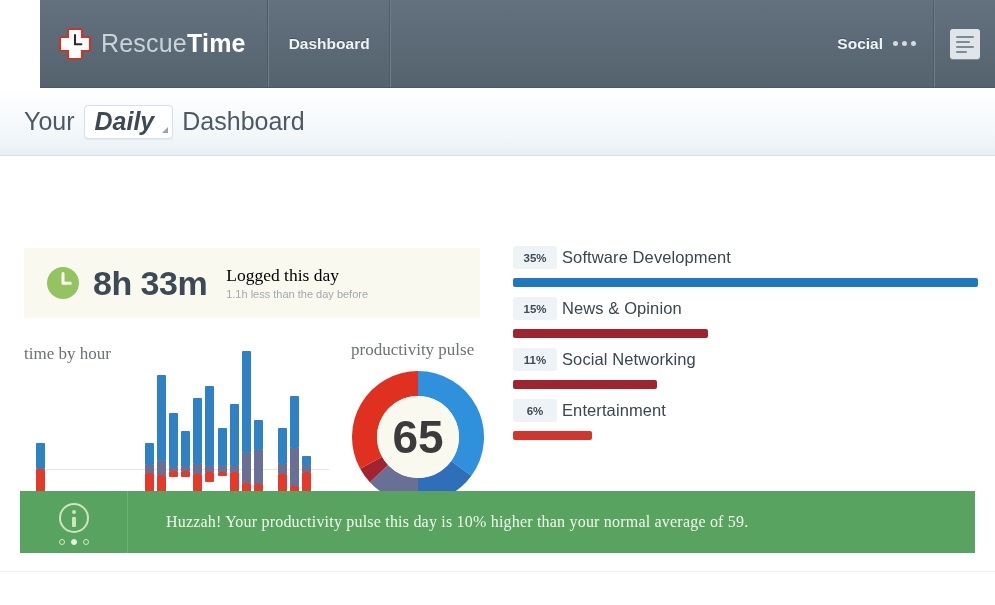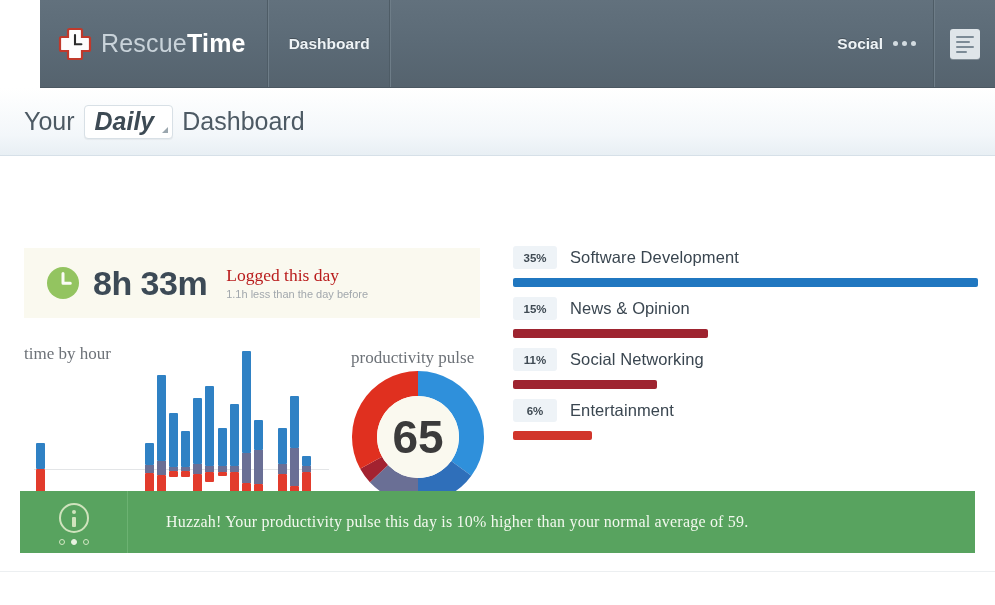--- a/index.html
+++ b/index.html
@@ -174,30 +174,30 @@
     display: flex; align-items: center; gap: 13px;
     padding-left: 22px;
   }
   .clock-ic { width: 34px; height: 34px; flex: none; }
   .summary .big {
     font-size: 34px; font-weight: bold; color: #3c4a56; letter-spacing: -.5px;
   }
   .summary .meta { margin-left: 6px; }
   .summary .meta .l1 {
     font-family: "Liberation Serif", serif;
-    font-size: 17.5px; color: #b91c1c; line-height: 1.12;
+    font-size: 17.5px; color: #000000; line-height: 1.12;
   }
   .summary .meta .l2 { font-size: 11px; color: #a2a8ad; margin-top: 2px; }
 
   .sec-title {
     font-family: "Liberation Serif", serif;
     font-size: 17px; color: #6d7278;
   }
   .hour-title { position: absolute; left: 24px; top: 188px; }
-  .pulse-title { position: absolute; left: 351px; top: 192px; }
+  .pulse-title { position: absolute; left: 351px; top: 184px; }
 
   
   .hourchart { position: absolute; left: 24px; top: 212px; width: 305px; height: 150px; }
   .axisline {
     position: absolute; left: 10px; right: 0; top: 101px; height: 1px; background: #e3e5e7;
   }
   .bar { position: absolute; width: 9px; }
   .bar .up, .bar .dn { position: absolute; left: 0; width: 9px; border-radius: 1px; }
   .bar .up { bottom: 49px; background: #2f81c4; }
   .bar .mid { position: absolute; left:0; width: 9px; background: #6a6f95; }
@@ -209,21 +209,21 @@
     position: absolute; font-size: 8.5px; font-weight: bold; color: #9aa1a7;
     letter-spacing: .2px; white-space: nowrap;
   }
 
   
   .donutwrap { position: absolute; left: 349px; top: 212px; width: 138px; height: 138px; }
 
   
   .cats { position: absolute; left: 513px; top: 88px; width: 465px; }
   .cat { position: relative; margin-bottom: 8px; }
-  .cat-head { display: flex; align-items: center; gap: 13px; height: 27px; }
+  .cat-head { display: flex; align-items: center; gap: 5px; height: 27px; }
   .pct {
     display: inline-flex; align-items: center; justify-content: center;
     min-width: 44px; height: 23px; padding: 0 7px;
     background: #eef3f7; border-radius: 3px;
     font-size: 11.5px; font-weight: bold; color: #3f4a53;
   }
   .cat-name { font-size: 16.5px; color: #3a4650; letter-spacing: .1px; }
   .cat-bar { height: 9px; border-radius: 2px; margin-top: 7px; }
 
   

